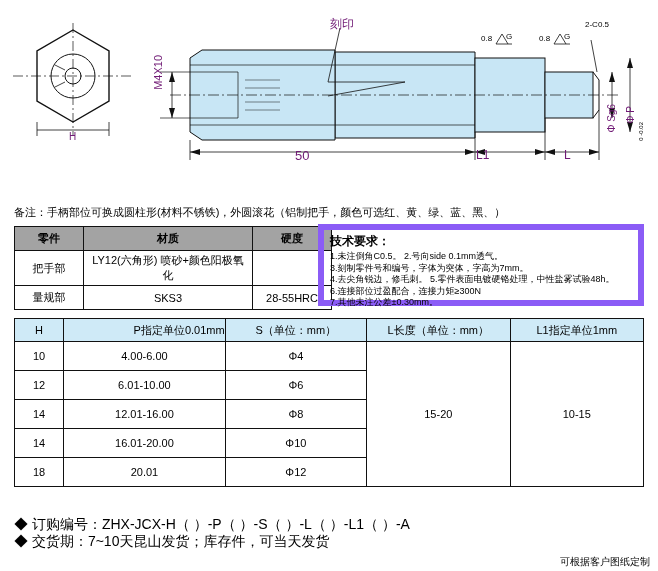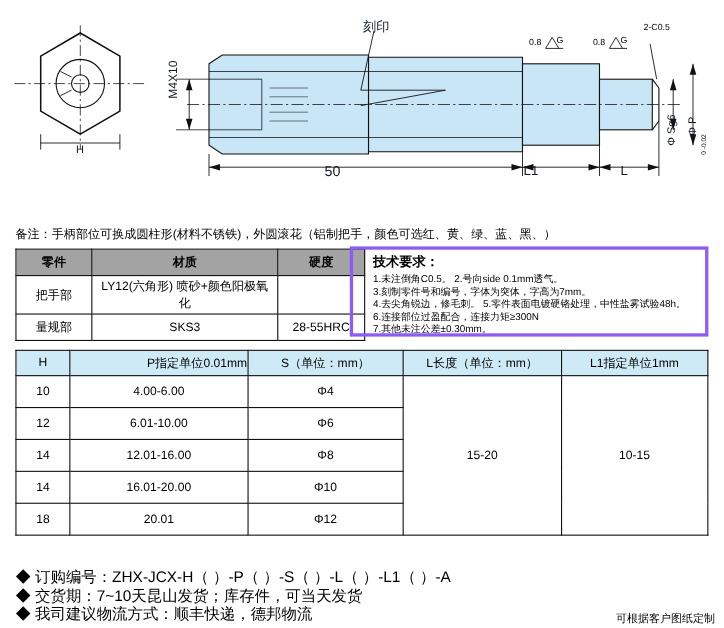--- a/index.html
+++ b/index.html
@@ -8,36 +8,36 @@
     background:#ffffff;
     font-family:"Liberation Sans", sans-serif;
     font-size:11px;
     color:#000;
     position:relative;
     overflow:hidden;
   }
   .abs{position:absolute;}
   
   #drawing{position:absolute;left:0;top:0;width:658px;height:200px;}
-  .lbl{position:absolute;font-size:10px;color:#0f172a;white-space:nowrap;}
+  .lbl{position:absolute;font-size:10px;color:#701a75;white-space:nowrap;}
   .lbl-sm{position:absolute;font-size:8px;color:#000;white-space:nowrap;}
   .vert{writing-mode:vertical-rl;transform:rotate(180deg);}
 
   
   #note{position:absolute;left:14px;top:205px;font-size:11px;}
 
   
   table.tbl{border-collapse:collapse;}
   table.tbl td,table.tbl th{border:1px solid #111;padding:2px 4px;font-size:11px;text-align:center;}
   #matTable{position:absolute;left:14px;top:226px;}
   #matTable td,#matTable th{height:19px;}
   .thead{background:#a3a3a3;font-weight:bold;}
 
   
-  #tech{position:absolute;left:318px;top:224px;width:326px;height:82px;border:3px solid #8b5cf6;padding:3px 18px;box-sizing:border-box;}
+  #tech{position:absolute;left:318px;top:224px;width:326px;height:82px;border:6px solid #8b5cf6;padding:3px 6px;box-sizing:border-box;}
   #tech .title{font-weight:bold;font-size:12px;margin-bottom:1px;}
   #tech .line{font-size:9px;line-height:11.5px;white-space:nowrap;}
 
   
   #specTable{position:absolute;left:14px;top:318px;width:630px;border-collapse:collapse;}
   #specTable td,#specTable th{border:1px solid #111;font-size:11px;text-align:center;padding:0;height:28px;}
   #specTable thead th{background:#cfeaf7;font-weight:normal;height:22px;}
 
   
   #footer{position:absolute;left:14px;top:516px;font-size:14px;line-height:17px;}
@@ -221,15 +221,14 @@
       <td>18</td>
       <td>20.01</td>
       <td>Φ12</td>
     </tr>
   </tbody>
 </table>
 
 <div id="footer">
   <div>◆ 订购编号：ZHX-JCX-H（  ）-P（  ）-S（  ）-L（  ）-L1（  ）-A</div>
   <div>◆ 交货期：7~10天昆山发货；库存件，可当天发货</div>
-  <div>◆ 我司建议物流方式：顺丰快递，德邦物流</div>
 </div>
 <div id="footRight">可根据客户图纸定制</div>
 
 </body></html>

